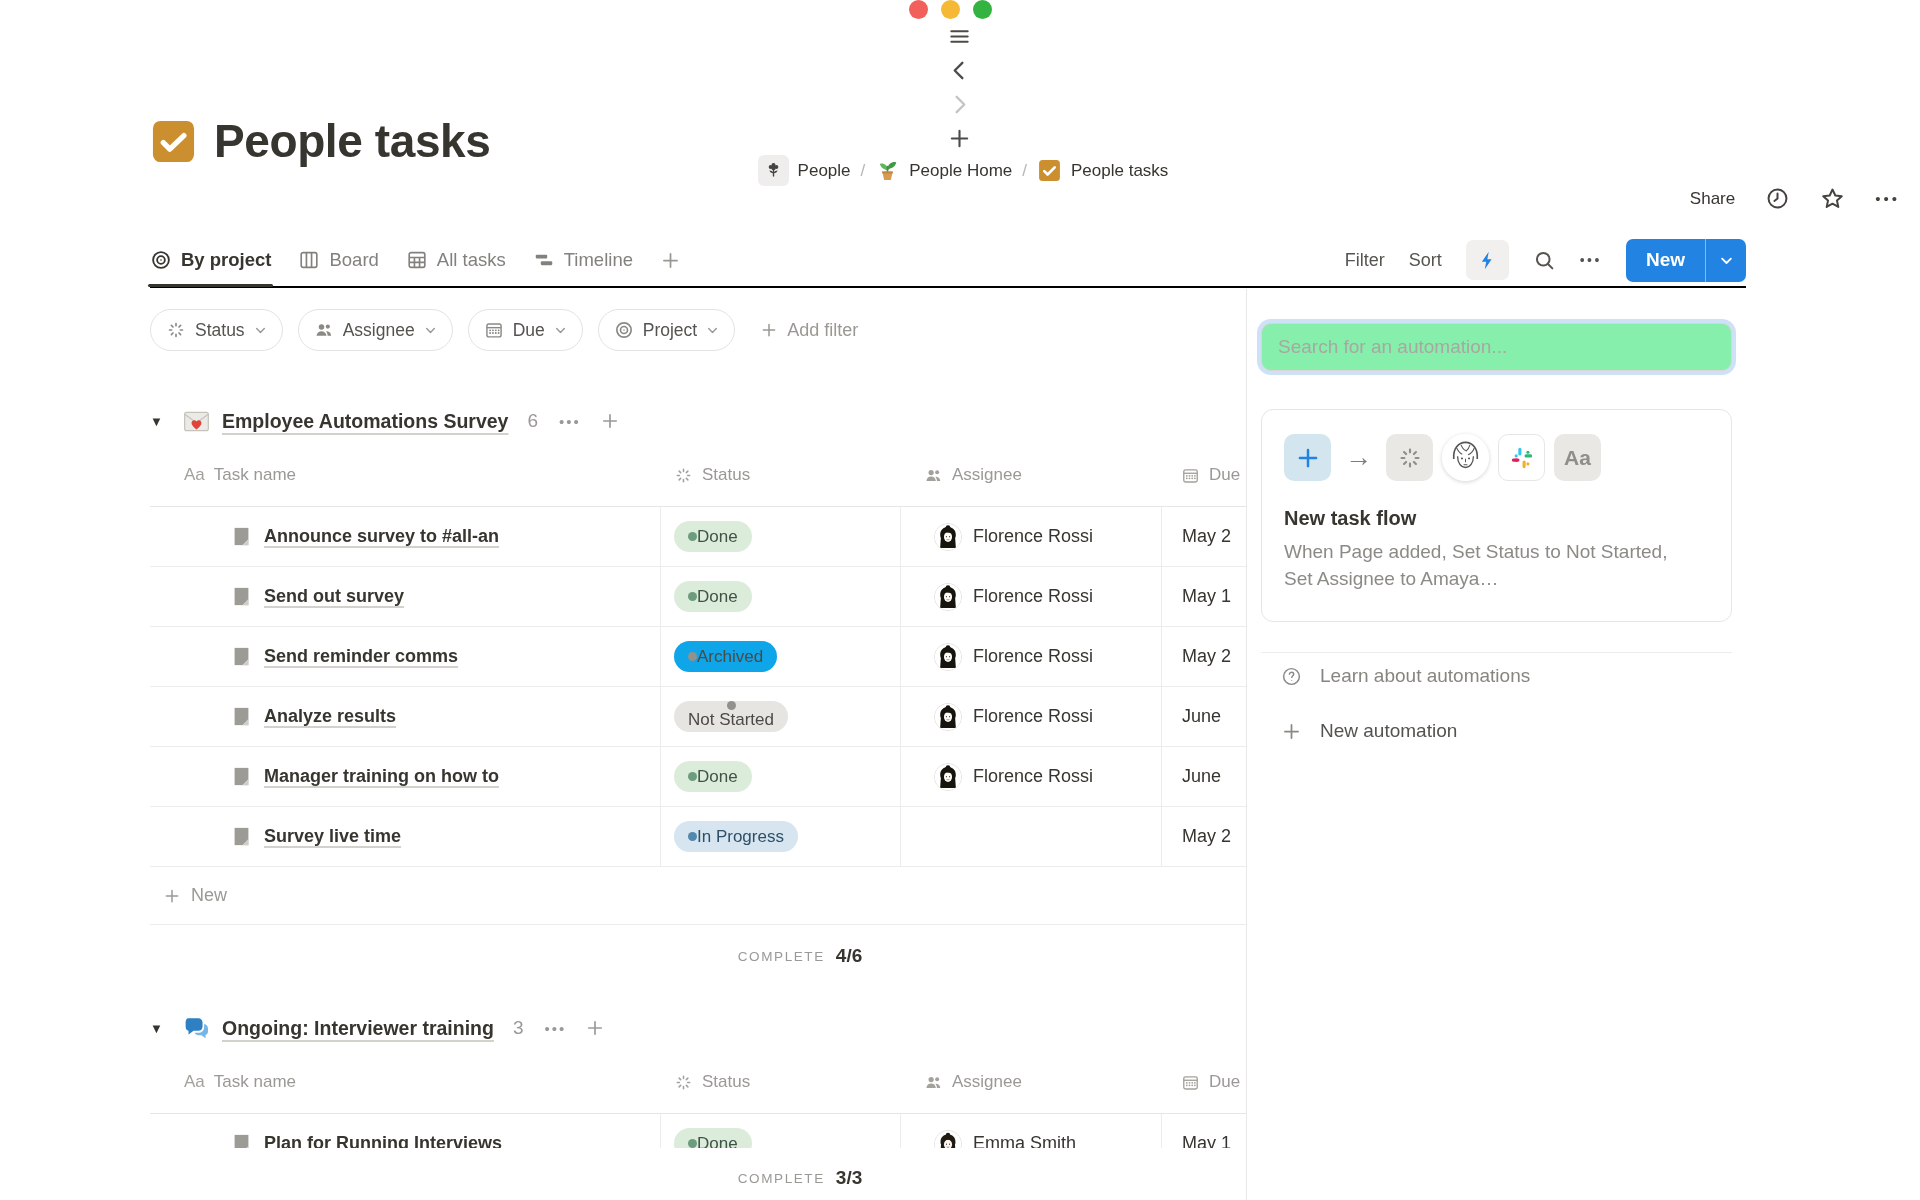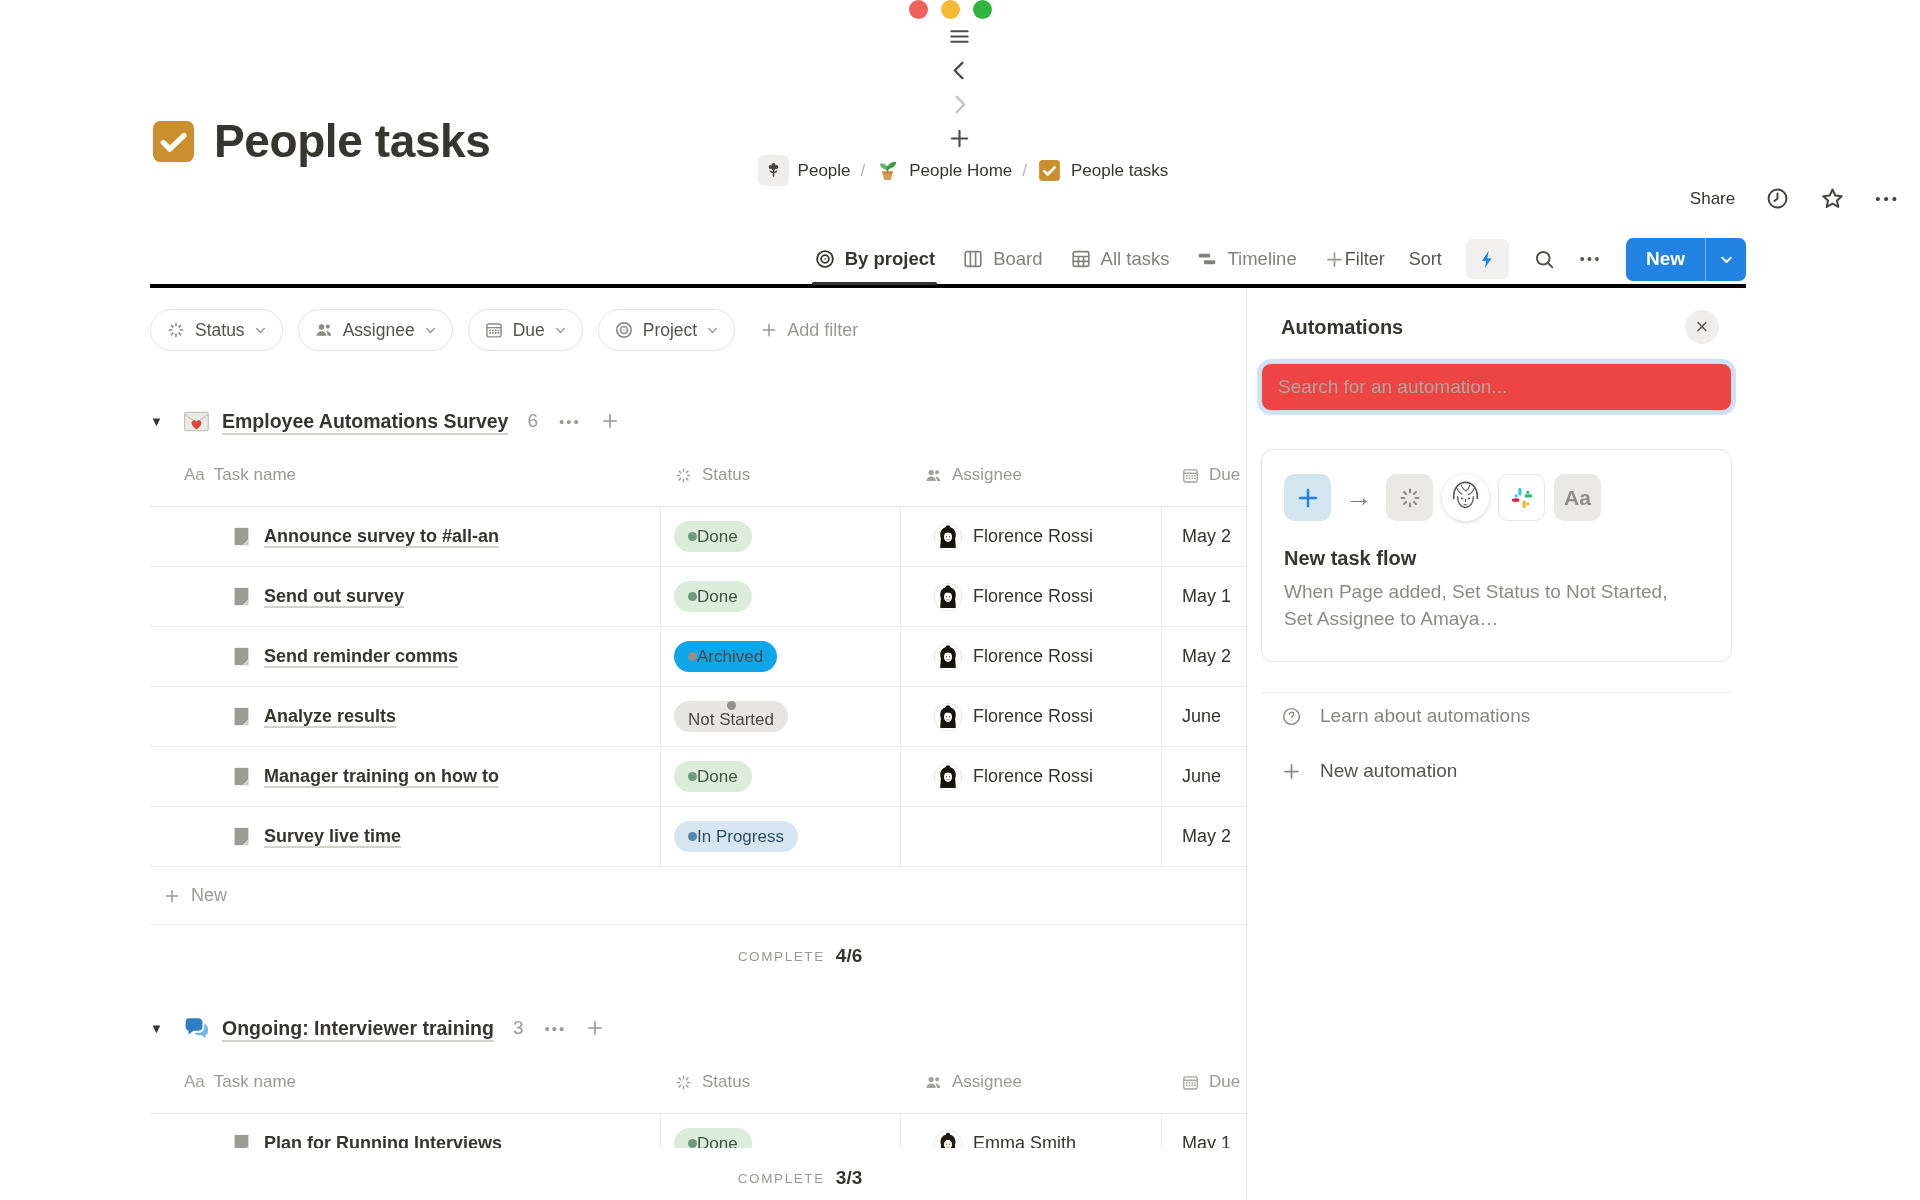--- a/index.html
+++ b/index.html
@@ -30,22 +30,22 @@
   .topbar-right .icon svg { width:25px; height:25px; }
   .tb-dots { font-size:15px; letter-spacing:3px; color:#45433e; }
 
   
   .page { position:relative; padding-left:150px; width:1746px; }
   .title-row { margin-top:56px; height:58px; display:flex; align-items:center; gap:17px; }
   .title-checkbox { width:47px; height:47px; }
   .title-checkbox svg { width:47px; height:47px; }
   .page-title { font-size:46px; font-weight:800; letter-spacing:-0.4px; margin:0; }
 
-  .tabs-row { margin-top:64px; height:54px; width:1596px; border-bottom:4px solid #000000;
-              display:flex; align-items:center; justify-content:flex-end; }
+  .tabs-row { margin-top:64px; height:54px; width:1596px; border-bottom:2px solid #000000;
+              display:flex; align-items:center; justify-content:space-between; }
   .views { display:flex; align-items:center; gap:27px; height:100%; }
   .tab { display:flex; align-items:center; gap:9px; font-size:18.5px; font-weight:500; color:#82817d; height:100%; position:relative; }
   .tab svg { width:22px; height:22px; }
   .tab.active { color:#37352f; font-weight:700; }
   .tab.active::after { content:""; position:absolute; left:-2px; right:-2px; bottom:-1px; height:3px; background:#37352f; border-radius:2px; }
   .add-view { color:#9a9892; }
   .add-view svg { width:21px; height:21px; }
   .controls { display:flex; align-items:center; gap:24px; }
   .ctrl-label { font-size:18px; color:#56544f; }
   .bolt-btn { width:43px; height:40px; background:#f1f0ee; border-radius:7px; display:flex; align-items:center; justify-content:center; }
@@ -105,21 +105,21 @@
   .clip-wrap { height:34px; overflow:hidden; }
   .complete-row.tight { height:40px; margin-top:10px; }
 
   
   .panel { position:absolute; left:1246px; top:289px; width:500px; height:911px; background:#fff;
            border-left:1px solid #e9e8e6; padding:18px 14px 0; z-index:10; }
   .panel-head { display:flex; align-items:center; height:40px; }
   .panel-title { font-size:20px; font-weight:700; margin-left:20px; }
   .panel-close { margin-left:auto; margin-right:13px; width:34px; height:34px; border-radius:50%; background:#efeeec; color:#5f5e5a; font-size:22px; display:flex; align-items:center; justify-content:center; }
   .panel-search { margin-top:16px; }
-  .panel-search input { width:100%; height:48px; border:1px solid #d7d6d3; border-radius:10px; padding:0 16px; font-size:19px; outline:none; box-shadow:0 0 0 4px #cfe1f7; color:#37352f; font-family:inherit; background:#ef4444; }
+  .panel-search input { width:100%; height:48px; border:1px solid #d7d6d3; border-radius:10px; padding:0 16px; font-size:19px; outline:none; box-shadow:0 0 0 4px #cfe1f7; color:#37352f; font-family:inherit; background:#86efac; }
   .panel-search input::placeholder { color:#a9a7a1; }
   .auto-card { margin-top:38px; border:1px solid #e7e6e4; border-radius:12px; padding:24px 22px 28px; }
   .card-icons { display:flex; align-items:center; gap:9px; }
   .icon-sq { width:47px; height:47px; border-radius:10px; display:flex; align-items:center; justify-content:center; flex:none; }
   .icon-sq svg { width:26px; height:26px; }
   .icon-sq.blue { background:#d3e5ef; color:#2383e2; }
   .icon-sq.gray { background:#e9e8e5; color:#8f8e89; }
   .icon-sq.white { background:#fff; border:1px solid #e7e6e4; }
   .icon-sq.aa-sq { background:#e9e8e5; color:#8f8e89; font-size:21px; font-weight:600; }
   .flow-arrow { font-size:27px; color:#7d7c78; margin:0 5px; }
@@ -723,24 +723,20 @@
         </div>
         <div class="complete-row tight">
           <span class="complete-label">COMPLETE</span>
           <span class="complete-value">3/3</span>
         </div>
       </div>
     </div>
 </div>
 
 <div class="panel">
-  <div class="panel-head">
-    <span class="panel-title">Automations</span>
-    <span class="panel-close">×</span>
-  </div>
   <div class="panel-search">
     <input type="text" autofocus="" placeholder="Search for an automation..." style="">
   </div>
   <div class="auto-card">
     <div class="card-icons">
       <span class="icon-sq blue icon">
         <svg viewBox="0 0 24 24" fill="none" stroke="currentColor" stroke-width="2.3" stroke-linecap="round">
             <path d="M12 4.5v15M4.5 12h15"></path>
           </svg>
       </span>

